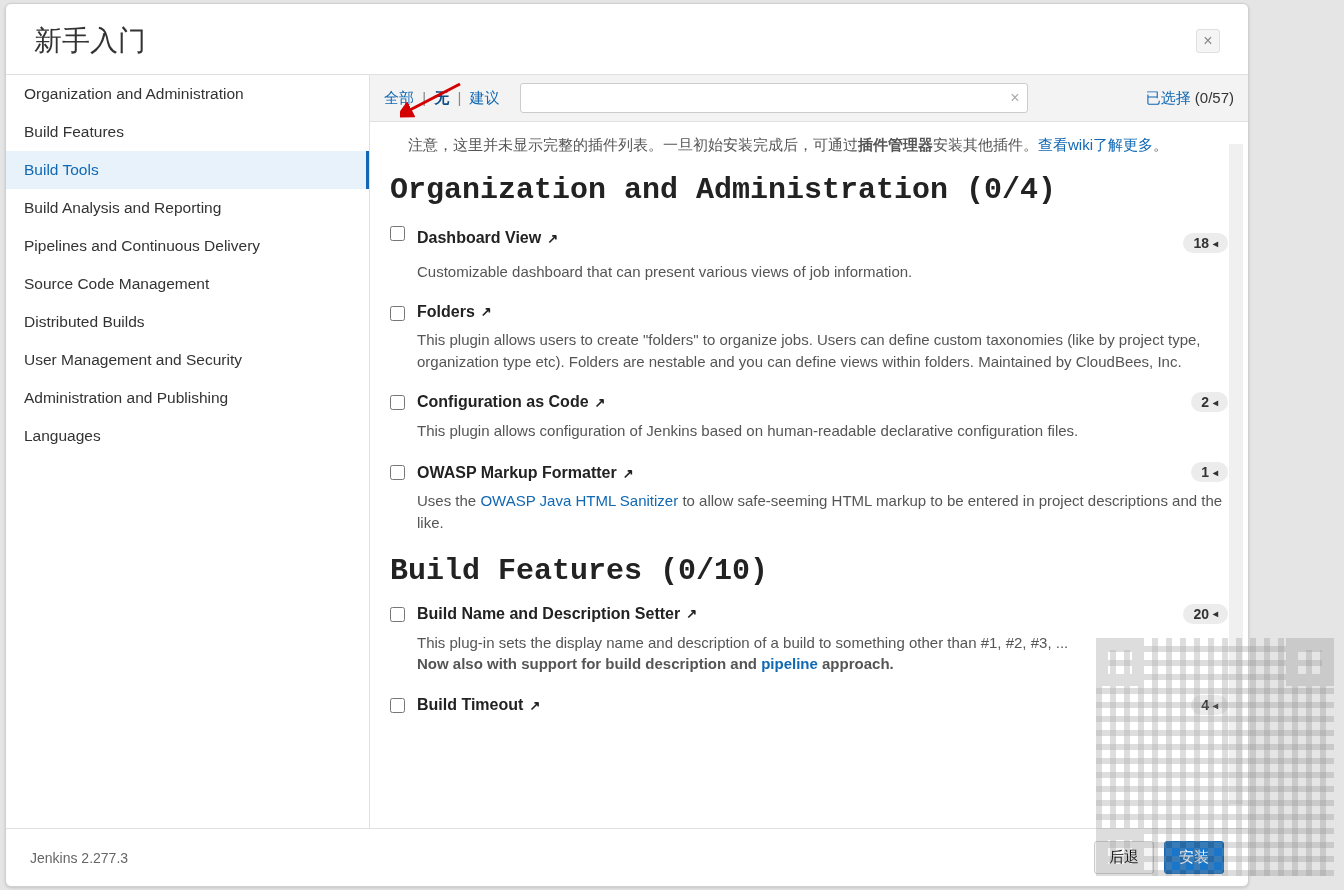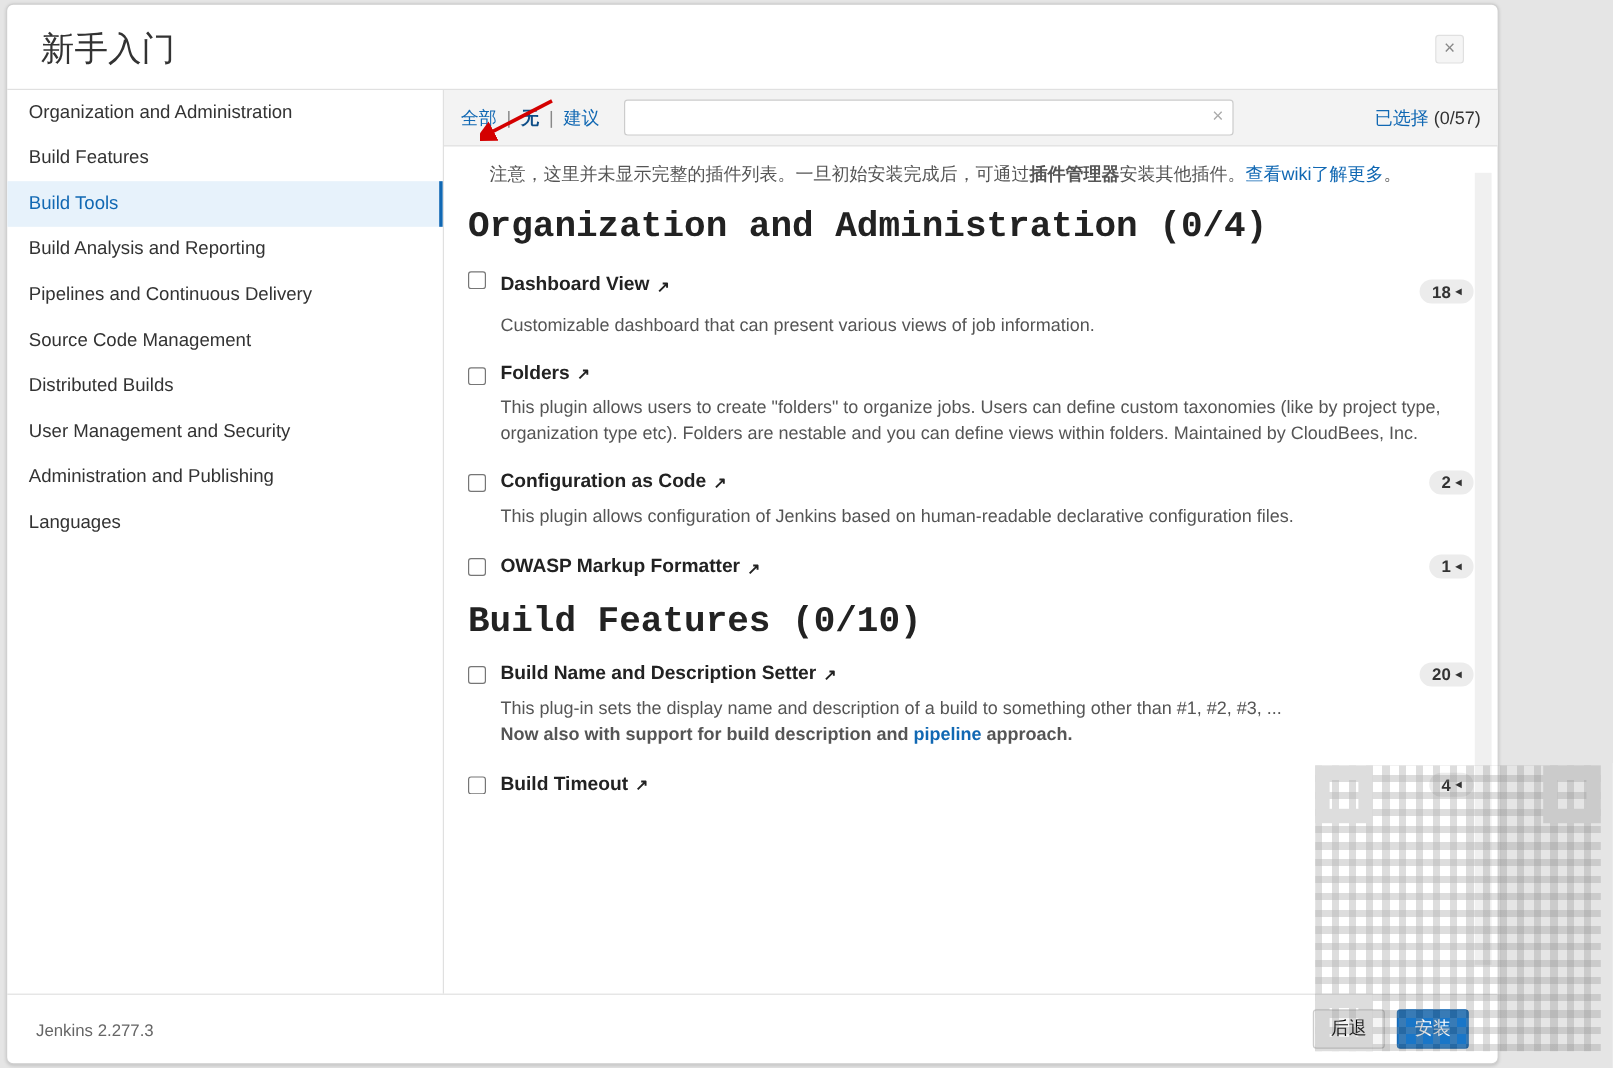--- a/index.html
+++ b/index.html
@@ -266,20 +266,21 @@
               <div class="plugin-desc">This plugin allows configuration of Jenkins based on human-readable declarative configuration files.</div>
             </div>
           </div>
           <div class="plugin">
             <input type="checkbox" style="">
             <div class="plugin-body">
               <div class="plugin-head" style="display: flex; align-items: flex-end;">
                 <span class="plugin-name">OWASP Markup Formatter <span class="ext-icon">↗</span></span>
                 <span class="badge" style="margin-left: auto;">1 <span class="tri">◂</span></span>
               </div>
+              <div class="plugin-desc">Uses the <a>OWASP Java HTML Sanitizer</a> to allow safe-seeming HTML markup to be entered in project descriptions and the like.</div>
             </div>
           </div>
           <div class="section-title">Build Features (0/10)</div>
           <div class="plugin">
             <input type="checkbox" style="">
             <div class="plugin-body">
               <div class="plugin-head" style="display: flex; align-items: center;">
                 <span class="plugin-name">Build Name and Description Setter <span class="ext-icon">↗</span></span>
                 <span class="badge" style="margin-left: auto;">20 <span class="tri">◂</span></span>
               </div>

